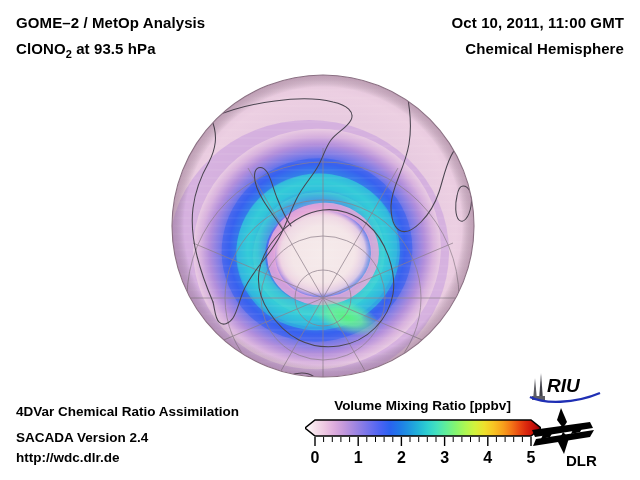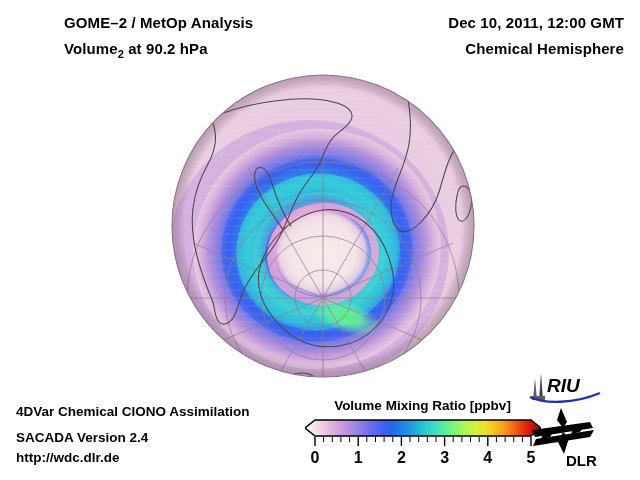--- a/index.html
+++ b/index.html
@@ -14,21 +14,20 @@
     font-family: "Liberation Sans", sans-serif;
     color: #000000;
     overflow: hidden;
   }
   .hdr {
     position: absolute;
     font-size: 15px;
     font-weight: bold;
     letter-spacing: 0.1px;
     white-space: nowrap;
-    margin-left: 48px;
   }
   #title-line-1 { left: 16px; top: 14px; }
   #title-line-2 { left: 16px; top: 40px; }
   #header-date  { right: 16px; top: 14px; }
   #header-region{ right: 16px; top: 40px; }
   .sub { font-size: 11px; vertical-align: sub; }
 
   #globe-panel {
     position: absolute;
     left: 171px;
@@ -79,22 +78,22 @@
     width: 80px;
     height: 106px;
   }
   #riu-logo { position: absolute; left: 2px; top: 0; }
   #dlr-logo { position: absolute; left: 6px; top: 38px; }
 </style>
 </head>
 <body>
 
 <div class="hdr" id="title-line-1">GOME–2 / MetOp Analysis</div>
-<div class="hdr" id="title-line-2"><span>Volume</span><span class="sub">2</span><span> at 90.2 hPa</span></div>
-<div class="hdr" id="header-date">Dec 10, 2011, 12:00 GMT</div>
+<div class="hdr" id="title-line-2"><span>ClONO</span><span class="sub">2</span><span> at 93.5 hPa</span></div>
+<div class="hdr" id="header-date">Oct 10, 2011, 11:00 GMT</div>
 <div class="hdr" id="header-region">Chemical Hemisphere</div>
 
 <div id="globe-panel">
   <svg id="globe-svg" width="304" height="304" viewBox="0 0 304 304" xmlns="http://www.w3.org/2000/svg">
     <defs>
       <clipPath id="disc">
         <circle cx="152" cy="152" r="151"></circle>
       </clipPath>
       <radialGradient id="outerField" cx="50%" cy="50%" r="50%">
         <stop offset="0%" stop-color="#eccfe0"></stop>
@@ -217,21 +216,21 @@
         <path d="M150 318 C160 314 172 314 180 318"></path>
         <path d="M214 296 C222 292 232 292 238 296"></path>
       </g>
 
       <circle cx="152" cy="152" r="151" fill="url(#limbShade)"></circle>
     </g>
     <circle cx="152" cy="152" r="151" fill="none" stroke="#8a6f82" stroke-width="1.1"></circle>
   </svg>
 </div>
 
-<div class="foot" id="footer-line-1">4DVar Chemical ClONO Assimilation</div>
+<div class="foot" id="footer-line-1">4DVar Chemical Ratio Assimilation</div>
 <div class="foot" id="footer-line-2">SACADA Version 2.4</div>
 <div class="foot" id="footer-line-3">http://wdc.dlr.de</div>
 
 <div id="colorbar-panel">
   <div id="colorbar-title">Volume Mixing Ratio [ppbv]</div>
   <svg id="colorbar-graphic" width="236" height="56" viewBox="0 0 236 56" xmlns="http://www.w3.org/2000/svg">
     <defs>
       <linearGradient id="cbgrad" x1="0" y1="0" x2="1" y2="0">
         <stop offset="0.000" stop-color="#ffffff"></stop>
         <stop offset="0.040" stop-color="#f6e2ec"></stop>

